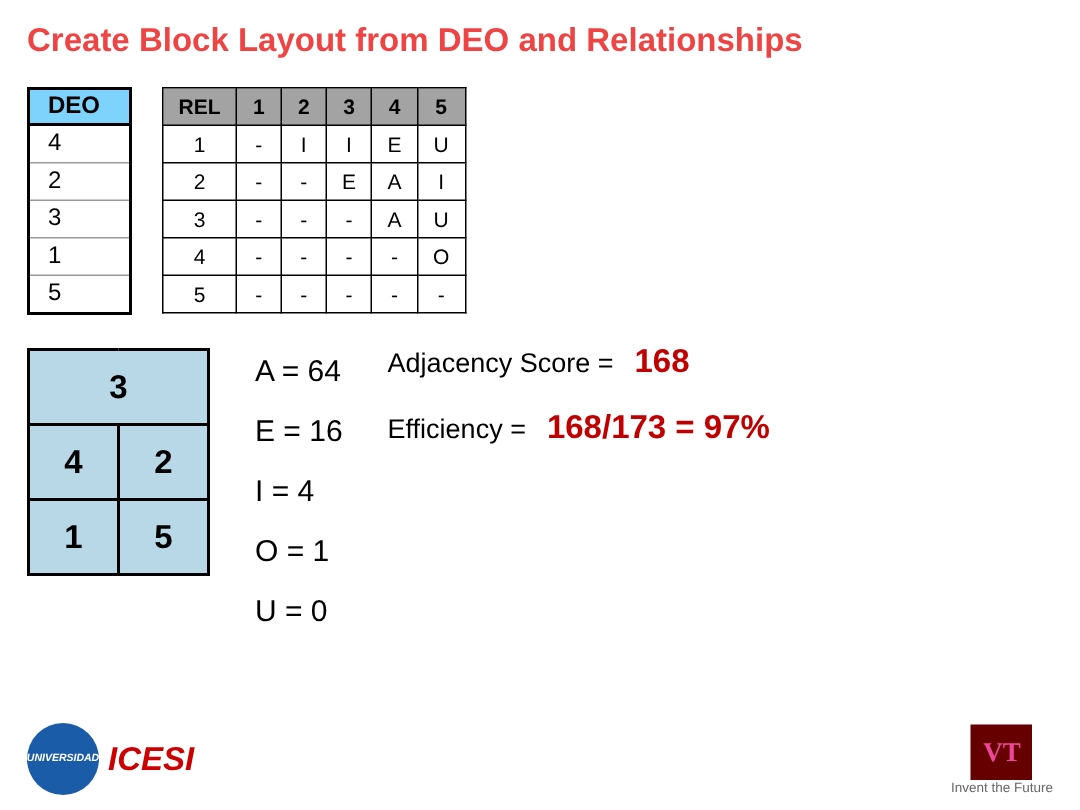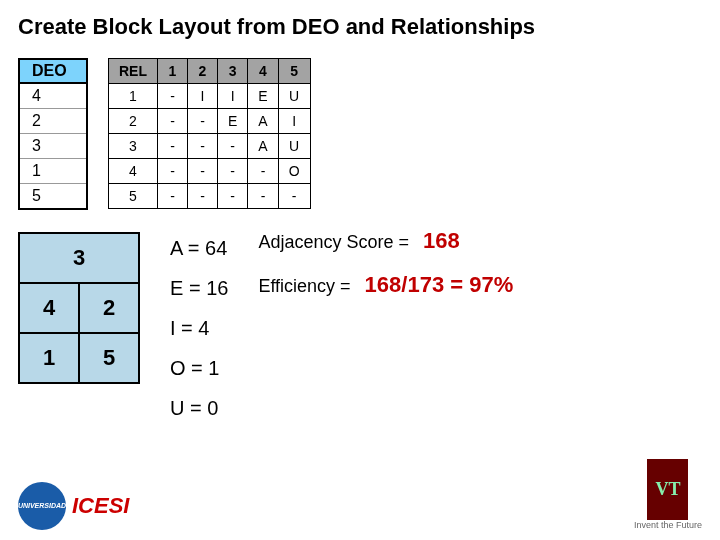--- a/index.html
+++ b/index.html
@@ -8,21 +8,21 @@
       height: 540px;
       background: #ffffff;
       font-family: Arial, sans-serif;
       overflow: hidden;
       position: relative;
     }
 
     .page-title {
       font-size: 22px;
       font-weight: bold;
-      color: #000000;
+      color: #ef4444;
       padding: 14px 18px 8px 18px;
     }
 
     .content-area {
       display: flex;
       flex-direction: row;
       padding: 0 18px;
       gap: 20px;
     }
 
@@ -148,24 +148,24 @@
     }
     .logo-vt {
       display: flex;
       flex-direction: column;
       align-items: center;
       font-size: 10px;
       color: #444;
     }
     .logo-vt-badge {
       background: #660000;
-      color: #86efac;
+      color: #ec4899;
       font-size: 18px;
       font-weight: bold;
-      padding: 20px 8px;
+      padding: 8px 8px;
       font-family: serif;
       text-align: right;
     }
     .logo-vt-sub {
       font-size: 9px;
       color: #666;
       text-align: center;
     }
   </style>
 </head>

